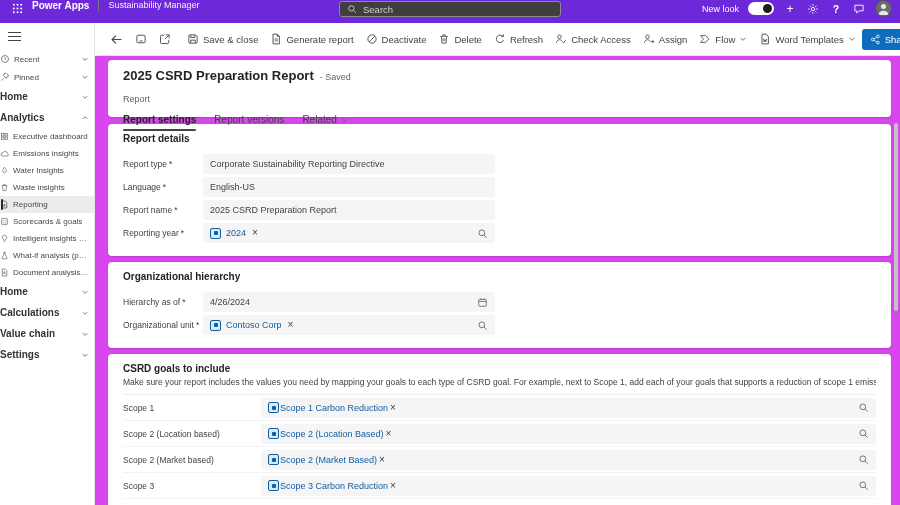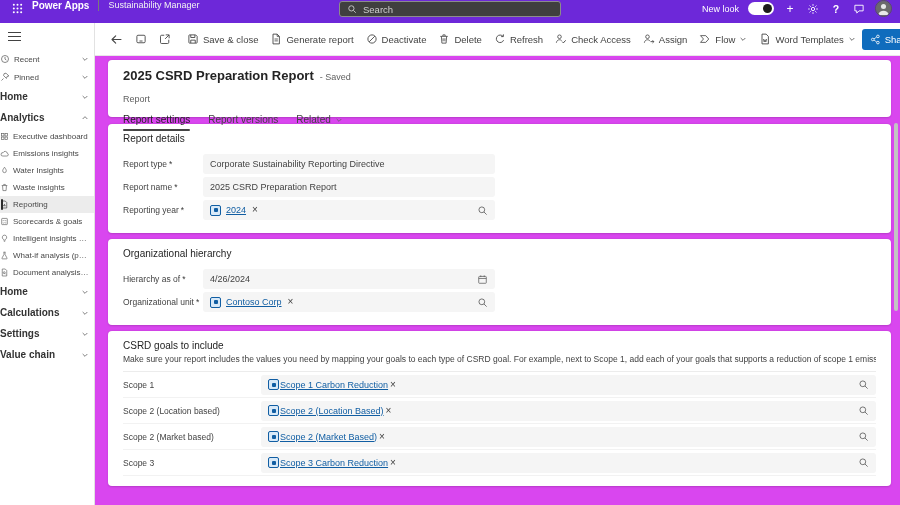--- a/index.html
+++ b/index.html
@@ -50,33 +50,33 @@
   
   .content{flex:1;padding:4px 9px 0 13px;overflow:hidden}
   .card{background:#fff;border-radius:4px;box-shadow:0 0.5px 2px rgba(0,0,0,.16)}
   .header-card{height:57px;padding:8px 15px 0;margin-bottom:7px}
   .title-row{display:flex;align-items:baseline;gap:6px}
   .page-title{font-size:13px;font-weight:700;color:#242424;white-space:nowrap}
   .save-status{font-size:9px;color:#616161}
   .entity{font-size:9px;color:#616161;margin-top:11px}
   .tabs{display:flex;gap:18px;margin-top:4px;height:23px;font-size:10px}
   .tab{display:flex;align-items:center;gap:4px;cursor:pointer;position:relative;color:#424242}
-  .tab.active{font-weight:400;color:#242424}
+  .tab.active{font-weight:700;color:#242424}
   .tab.active::after{content:"";position:absolute;left:0;right:0;bottom:0;height:2.5px;border-radius:2px;background:#454545}
 
   .section-card{padding:9px 15px 10px;margin-bottom:6px}
-  .sec-h{font-size:10px;font-weight:400;color:#242424;margin-bottom:10px}
+  .sec-h{font-size:10px;font-weight:700;color:#242424;margin-bottom:10px}
   .frow{height:20px;display:flex;align-items:center;margin-bottom:3px}
   .flabel{width:80px;flex-shrink:0;font-size:8.5px;color:#424242;white-space:nowrap;overflow:hidden}
   .req{margin-left:2px;color:#3a3a3a}
   .fbox{width:292px;height:20px;background:#f5f5f5;border-radius:3px;display:flex;align-items:center;gap:5px;padding:0 7px;font-size:9px;color:#424242;cursor:text}
   .fbox .spacer{flex:1}
   .tag-ico{width:11px;height:11px;border:1px solid #115ea3;background:#d8e9f8;border-radius:2px;position:relative;flex-shrink:0}
   .tag-ico::after{content:"";position:absolute;inset:2.5px;background:#115ea3;border-radius:1px}
-  .tag-link{color:#115ea3;text-decoration:underline;cursor:pointer;white-space:nowrap;font-size:9px}
+  .tag-link{color:#115ea3;cursor:pointer;white-space:nowrap;font-size:9px}
   .tag-x{font-size:10px;color:#424242;cursor:pointer;line-height:1;margin-left:1px}
   .ico-btn{cursor:pointer;flex-shrink:0;display:flex;align-items:center}
 
   .sec-h.tight{margin-bottom:3px}
   .sec-desc{font-size:8.5px;color:#424242;white-space:nowrap;overflow:hidden;margin-bottom:7px}
   .goal-rows{border-top:1px solid #ececec}
   .grow{height:26px;display:flex;align-items:center;border-bottom:1px solid #f2f2f2}
   .glabel{width:138px;flex-shrink:0;font-size:8.5px;color:#424242;white-space:nowrap}
   .gbox{flex:1;height:20px;background:#f5f5f5;border-radius:3px;display:flex;align-items:center;gap:1px;padding:0 7px;cursor:text}
   .gbox .spacer{flex:1}
@@ -288,29 +288,29 @@
       </div>
       <div class="side-row group">
         <span class="lbl">Calculations</span>
         <span class="chev">
             <svg width="8" height="8" viewBox="0 0 12 12">
               <path d="M2.5 4.5 6 8l3.5-3.5" fill="none" stroke="#5f5f5f" stroke-width="1.2"></path>
             </svg>
           </span>
       </div>
       <div class="side-row group">
+        <span class="lbl">Value chain</span>
+        <span class="chev">
+            <svg width="8" height="8" viewBox="0 0 12 12">
+              <path d="M2.5 4.5 6 8l3.5-3.5" fill="none" stroke="#5f5f5f" stroke-width="1.2"></path>
+            </svg>
+          </span>
+      </div>
+      <div class="side-row group">
         <span class="lbl">Settings</span>
-        <span class="chev">
-            <svg width="8" height="8" viewBox="0 0 12 12">
-              <path d="M2.5 4.5 6 8l3.5-3.5" fill="none" stroke="#5f5f5f" stroke-width="1.2"></path>
-            </svg>
-          </span>
-      </div>
-      <div class="side-row group">
-        <span class="lbl">Value chain</span>
         <span class="chev">
             <svg width="8" height="8" viewBox="0 0 12 12">
               <path d="M2.5 4.5 6 8l3.5-3.5" fill="none" stroke="#5f5f5f" stroke-width="1.2"></path>
             </svg>
           </span>
       </div>
     </nav>
 
     <div class="main">
 
@@ -451,20 +451,26 @@
         <div class="card section-card">
           <div class="sec-h">Report details</div>
 
           <div class="frow">
             <span class="flabel"><span>Report type</span><span class="req">*</span></span>
             <div class="fbox">
               <span>Corporate Sustainability Reporting Directive</span>
             </div>
           </div>
 
+          <div class="frow">
+            <span class="flabel"><span>Language</span><span class="req">*</span></span>
+            <div class="fbox">
+              <span>English-US</span>
+            </div>
+          </div>
 
           <div class="frow">
             <span class="flabel"><span>Report name</span><span class="req">*</span></span>
             <div class="fbox">
               <span>2025 CSRD Preparation Report</span>
             </div>
           </div>
 
           <div class="frow">
             <span class="flabel"><span>Reporting year</span><span class="req">*</span></span>

